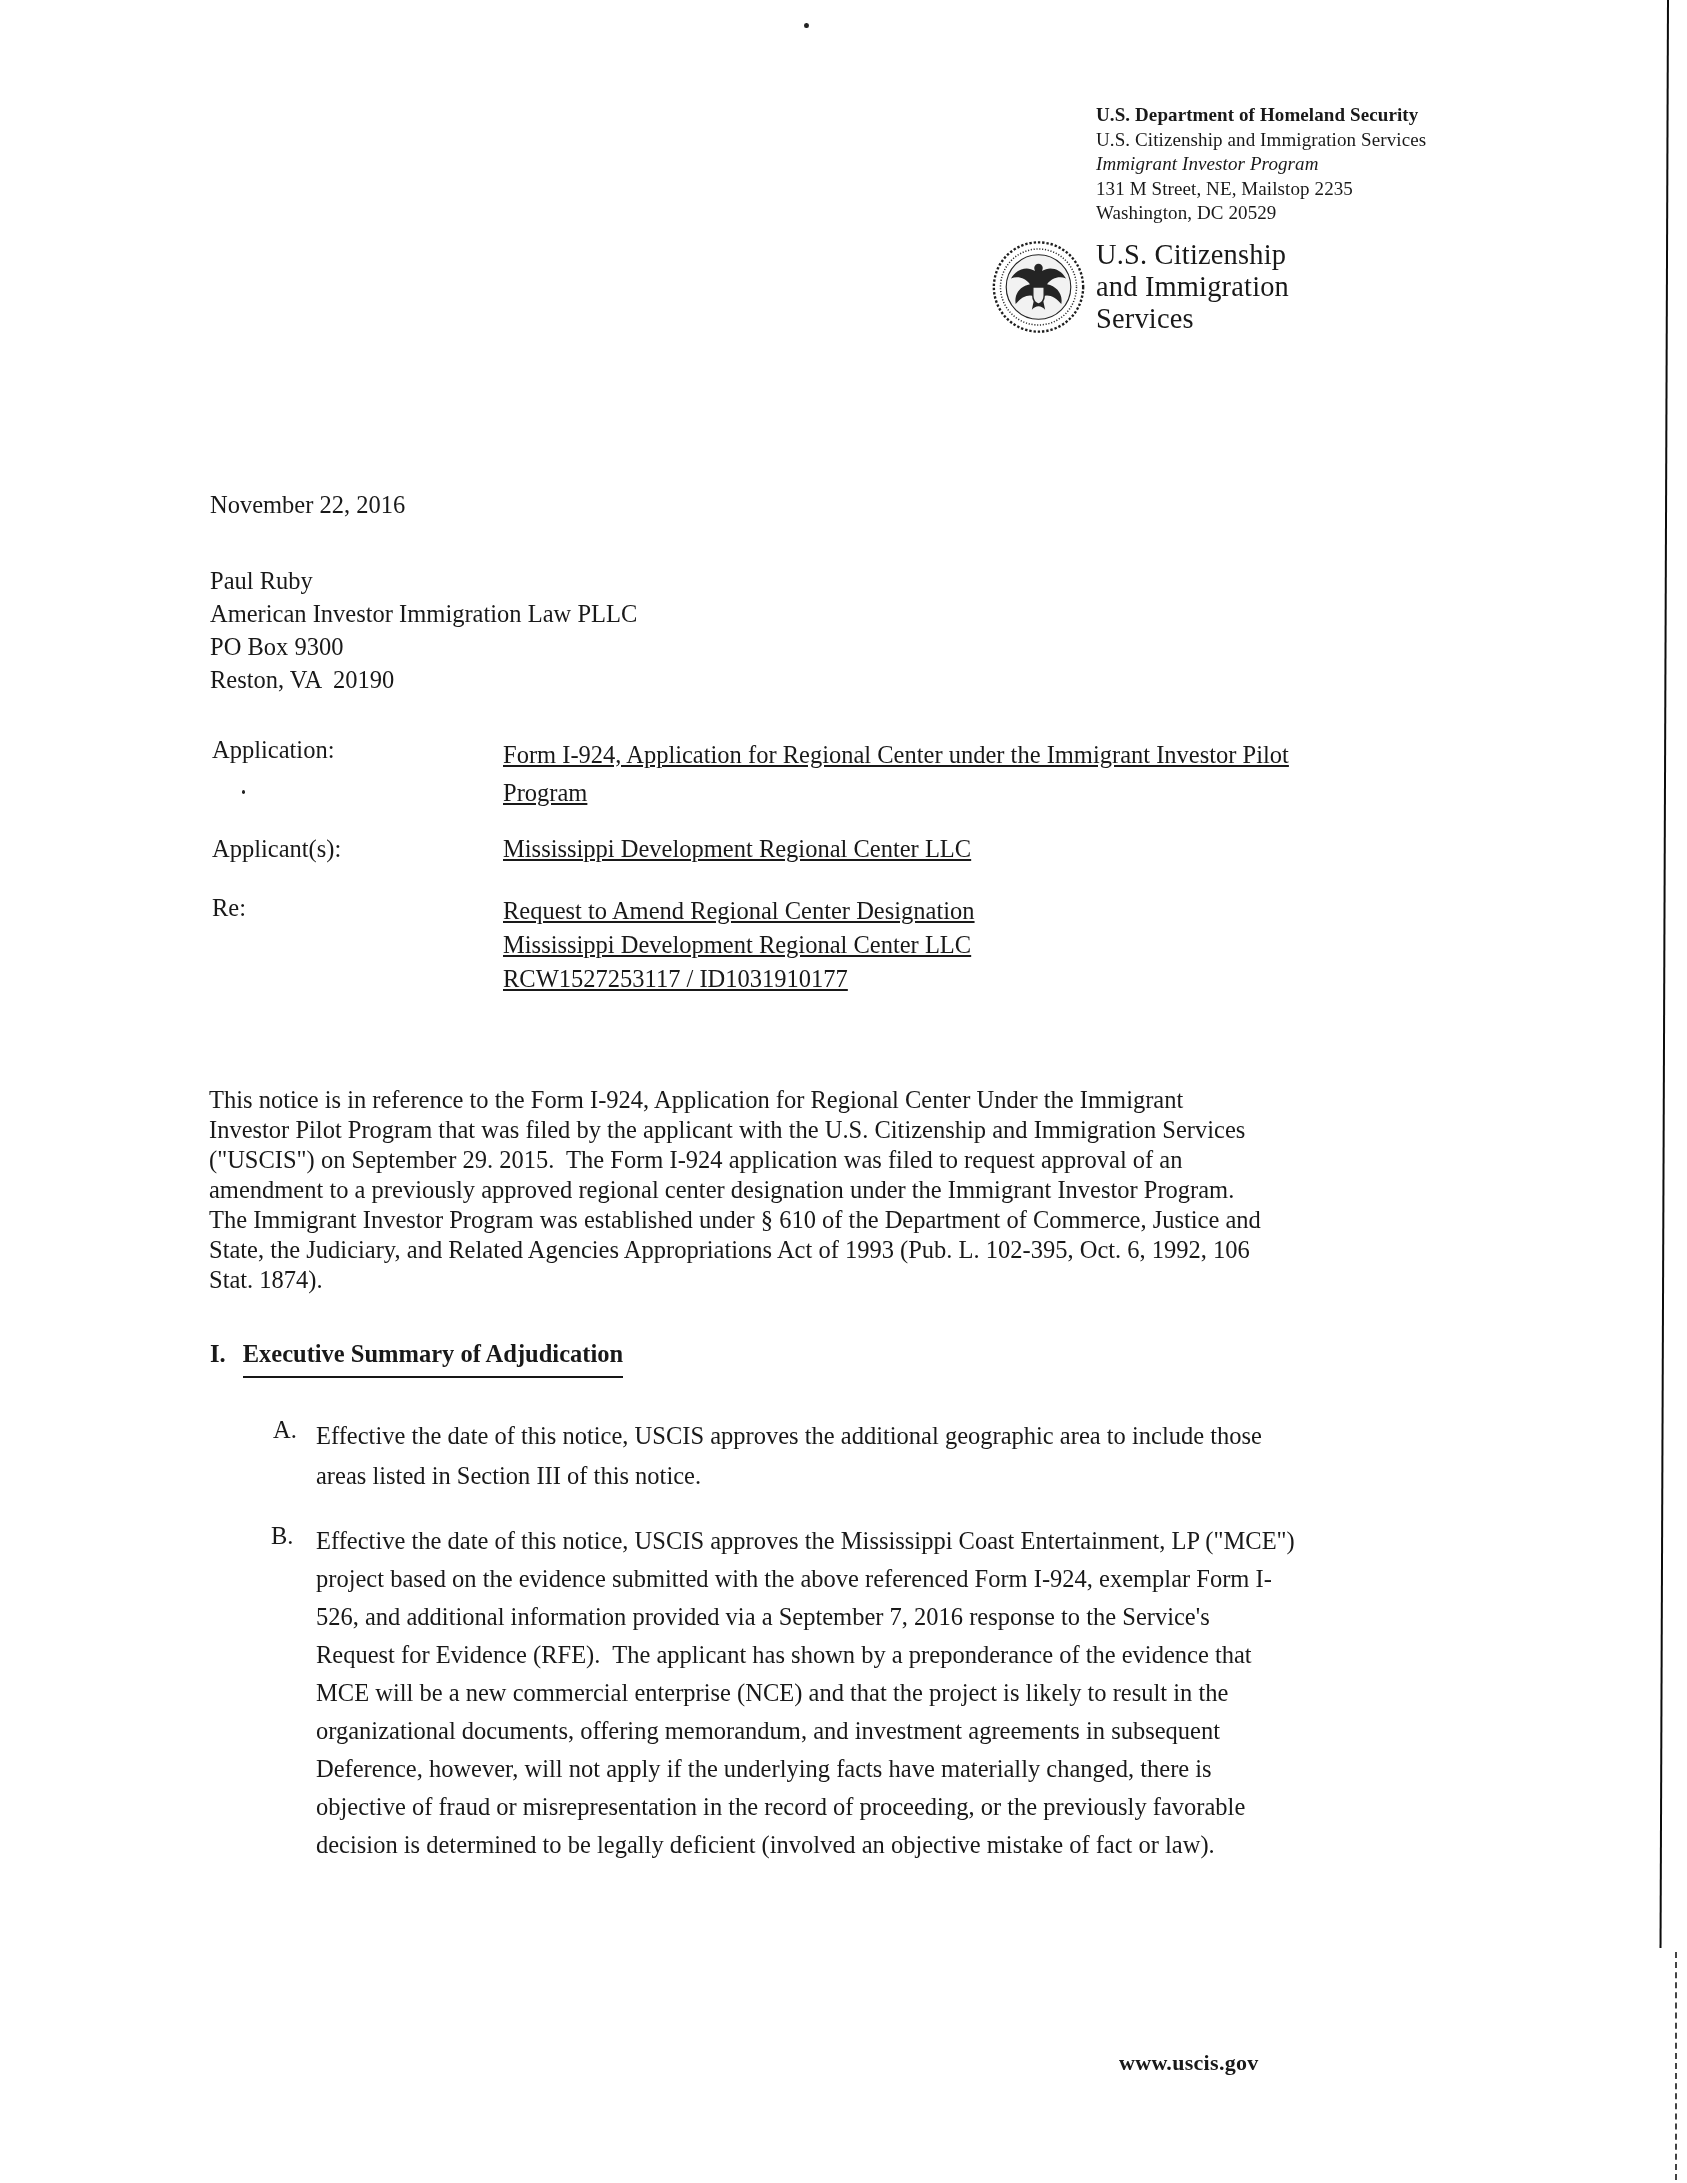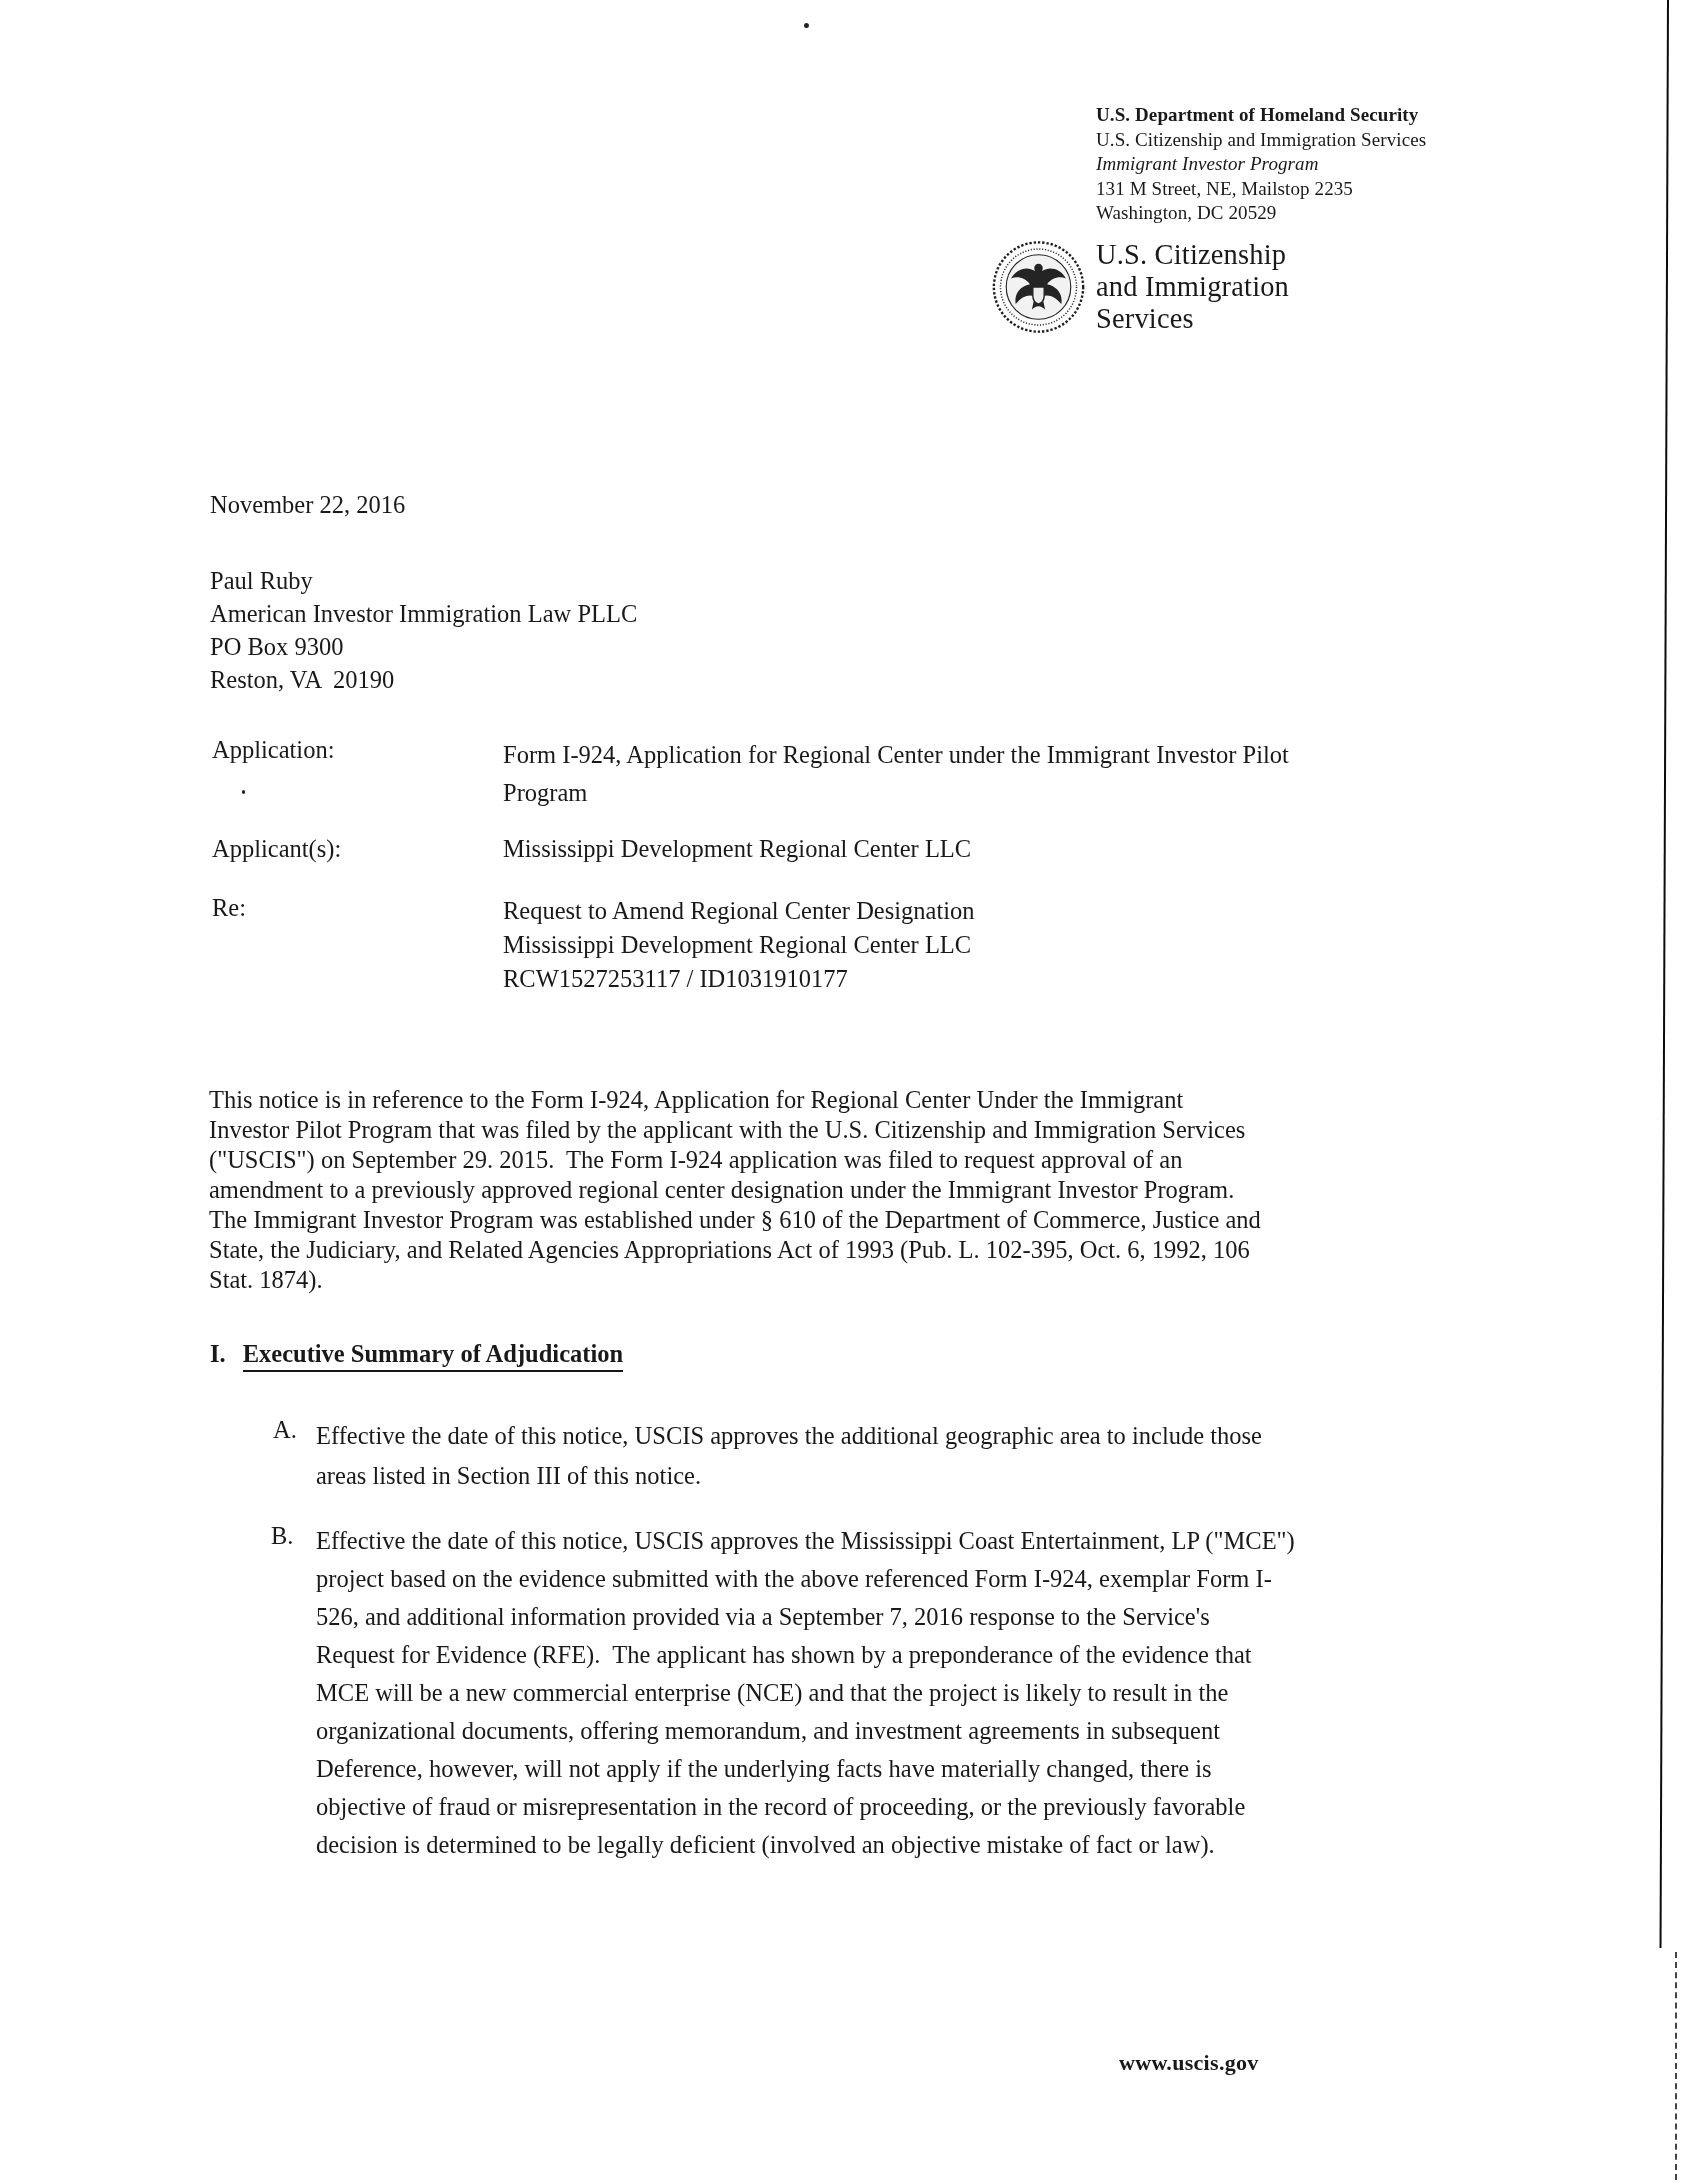--- a/index.html
+++ b/index.html
@@ -51,38 +51,38 @@
     font-size: 28.4px; line-height: 32px;
     letter-spacing: 0.2px;
   }
 
   
   #date-line { left: 210px; top: 491px; font-size: 24.5px; }
   #recipient { left: 210px; top: 564px; font-size: 24.5px; line-height: 33px; }
 
   .ref-row { font-size: 24.5px; }
   .ref-label { position: absolute; left: 212px; top: 0; white-space: pre; }
-  .ref-value { position: absolute; left: 503px; top: 0; }
+  .ref-value { position: absolute; left: 503px; top: 0; text-decoration: underline; }
   #ref-row-application { left: 0; top: 736px; }
   #ref-row-application .ref-value { line-height: 38px; }
   #ref-row-applicant  { left: 0; top: 835px; }
   #ref-row-re         { left: 0; top: 894px; }
   #ref-row-re .ref-value { line-height: 34px; }
 
   #intro-paragraph {
     left: 209px; top: 1057px;
     font-size: 24.5px; line-height: 30px; margin-top: 28px;
   }
 
   #section-heading { left: 210px; top: 1340px; font-size: 24.5px; font-weight: bold; }
   #section-heading .num { margin-right: 17px; }
   #section-heading .title {
     display: inline-block;
     border-bottom: 2.6px solid #161616;
-    padding-bottom: 2px;
+    padding-bottom: 8px;
   }
 
   .summary-letter { font-size: 24.5px; white-space: pre; }
   #item-a-letter { left: 273px; top: 1416px; }
   #item-a-text   { left: 316px; top: 1416px; font-size: 24.5px; line-height: 40px; }
   #item-b-letter { left: 271px; top: 1522px; }
   #item-b-text   { left: 316px; top: 1522px; font-size: 24.5px; line-height: 38px; }
 
   #footer-url {
     left: 1119px; top: 2050px;

